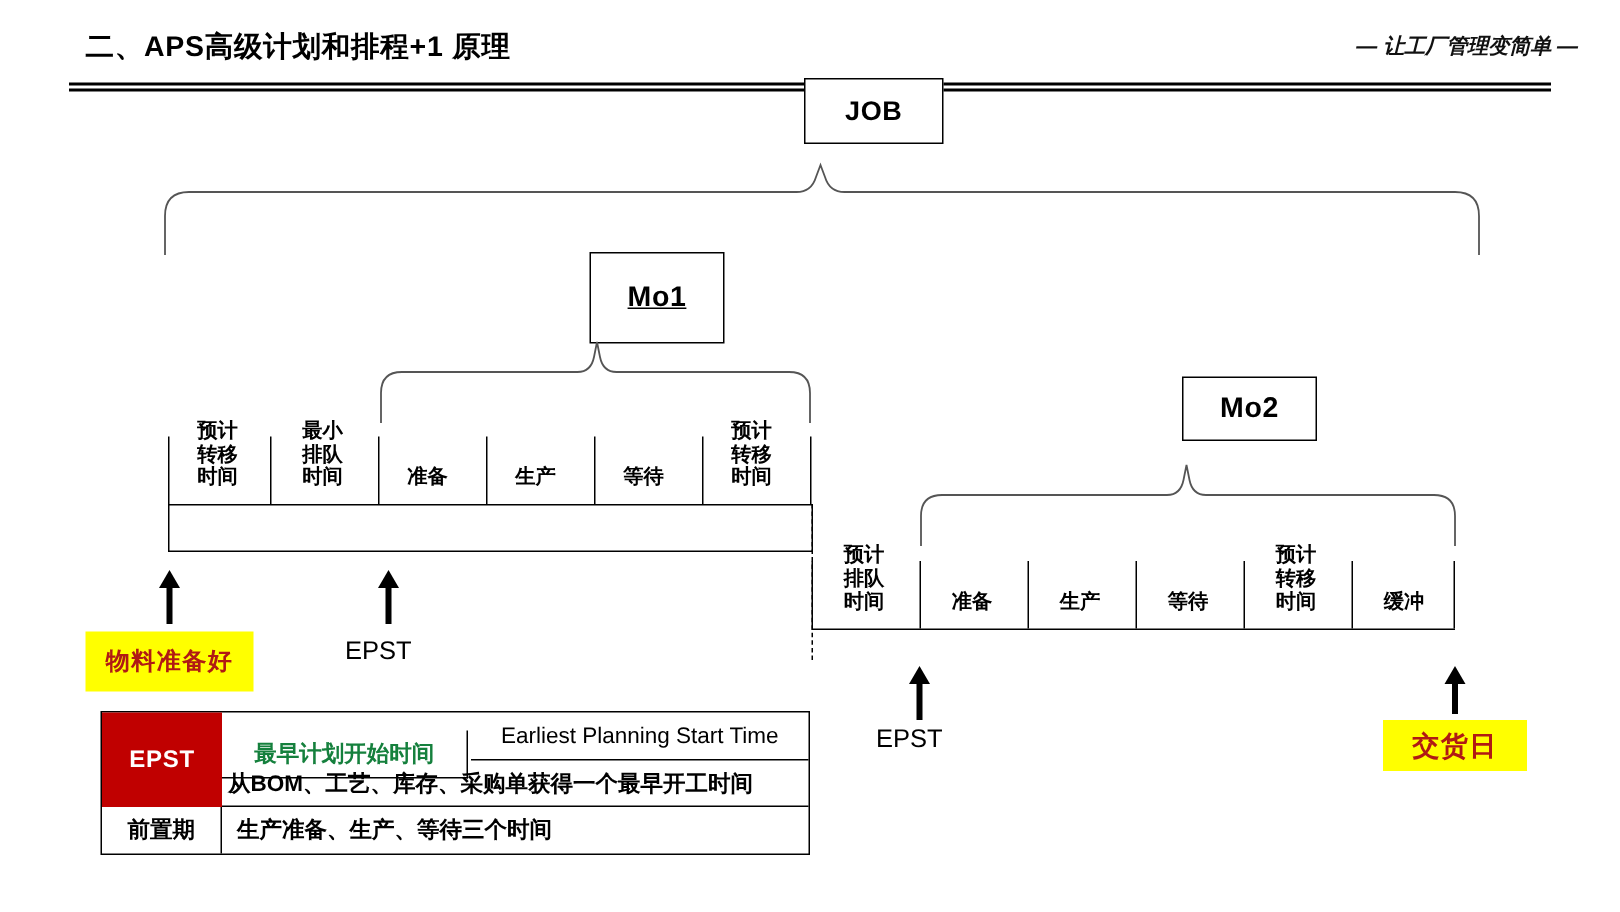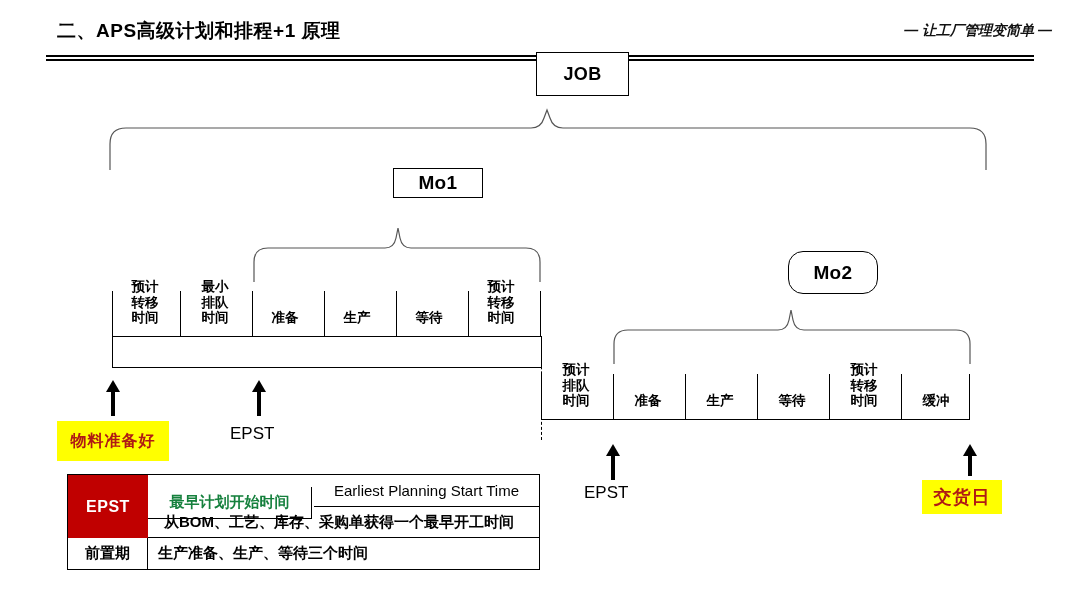--- a/index.html
+++ b/index.html
@@ -33,22 +33,22 @@
 
   
   .nodebox{
     position:absolute;border:1.6px solid #000;background:#fff;
     display:flex;align-items:center;justify-content:center;
     font-size:19px;font-weight:bold;color:#000;box-sizing:border-box;
     letter-spacing:.4px;
     margin-left:41px;
   }
   #job-box{left:495px;top:52px;width:93px;height:44px;font-size:18px;}
-  #mo1-box{left:352px;top:168px;width:90px;height:30px;}
-  #mo2-box{left:747px;top:251px;width:90px;height:43px;border-radius:15px;}
+  #mo1-box{left:352px;top:168px;width:90px;height:61px;text-decoration:underline;}
+  #mo2-box{left:747px;top:251px;width:90px;height:43px;}
 
   
   .brace{position:absolute;overflow:visible;}
   .brace path{fill:none;stroke:#555;stroke-width:1.2;}
 
   
   .row{position:absolute;box-sizing:border-box;}
   .rowbar{
     position:absolute;box-sizing:border-box;
     border:1.4px solid #000;background:#fff;
@@ -102,21 +102,21 @@
   }
   .lead-cell{
     left:0;top:63px;width:80px;height:31px;justify-content:center;
     font-size:15px;font-weight:bold;color:#000;
   }
   .l-cn{left:80px;top:0;width:164px;height:32px;justify-content:center;
     font-size:15px;font-weight:bold;color:#15803d;margin-top:12px;}
   .l-en{left:246px;top:0;width:225px;height:32px;justify-content:center;
     font-size:15px;font-weight:normal;color:#000;}
   .l-desc{left:80px;top:32px;width:391px;height:31px;
-    font-size:15px;font-weight:bold;color:#000;padding-left:16px;}
+    font-size:15px;font-weight:bold;color:#000;padding-left:4px;}
   .l-leaddesc{left:80px;top:63px;width:391px;height:31px;
     font-size:15px;font-weight:bold;color:#000;padding-left:10px;}
 </style>
 </head>
 <body>
 
 <div class="root">
 
   <div class="title">二、APS高级计划和排程+1 原理</div>
   <div class="tagline">— 让工厂管理变简单 —</div>
@@ -207,21 +207,21 @@
   <div class="arrow" style="left:605px;top:444px;width:16px;height:36px;">
     <div class="head"></div>
     <div class="shaft" style="top:10px;height:26px;"></div>
   </div>
   <div class="plainlabel" style="left:584px;top:483px;">EPST</div>
 
   <div class="arrow" style="left:962px;top:444px;width:16px;height:32px;">
     <div class="head"></div>
     <div class="shaft" style="top:10px;height:22px;"></div>
   </div>
-  <div class="hilite" style="left:922px;top:480px;width:80px;height:34px;font-size:18px;">交货日</div>
+  <div class="hilite" style="left:922px;top:480px;width:96px;height:34px;font-size:18px;">交货日</div>
 
   <div class="legend">
     <div class="lcell epst-cell">EPST</div>
     <div class="lcell lead-cell bdr-r">前置期</div>
     <div class="lcell l-cn bdr-r bdr-b">最早计划开始时间</div>
     <div class="lcell l-en bdr-b">Earliest Planning Start Time</div>
     <div class="lcell l-desc bdr-b">从BOM、工艺、库存、采购单获得一个最早开工时间</div>
     <div class="lcell l-leaddesc">生产准备、生产、等待三个时间</div>
   </div>
 

